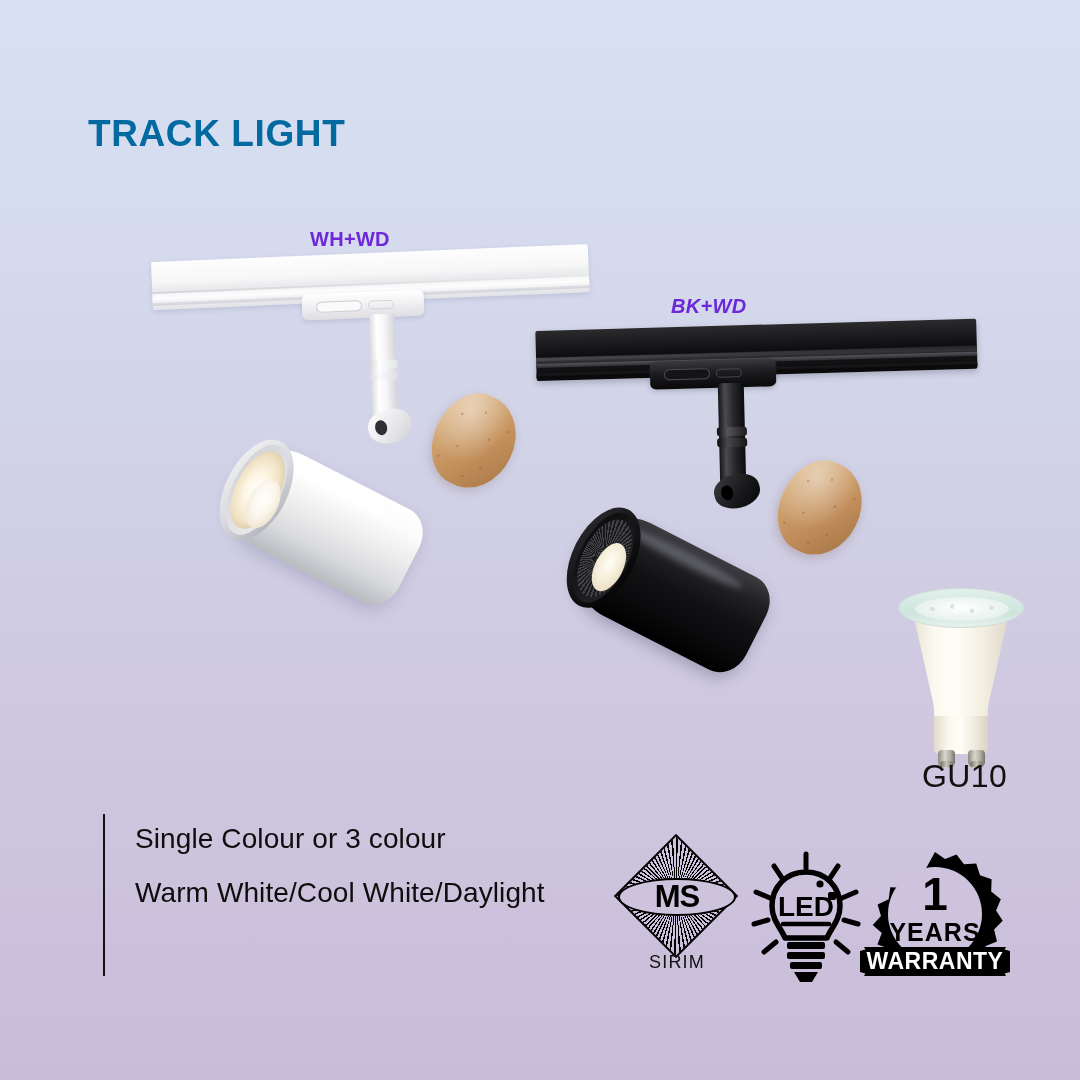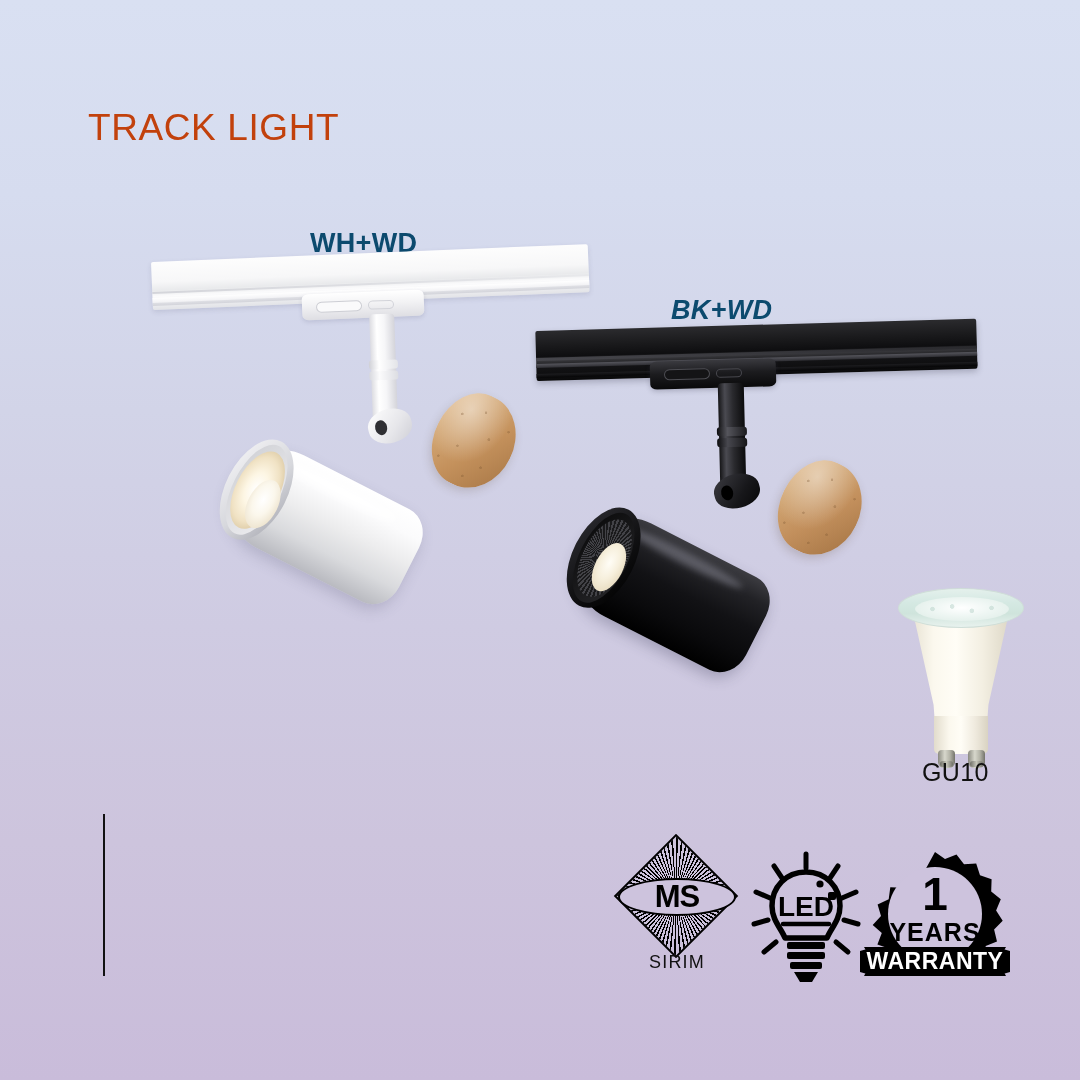--- a/index.html
+++ b/index.html
@@ -16,28 +16,28 @@
         #c9bcda 100%);
     position:relative;
     overflow:hidden;
     -webkit-font-smoothing:antialiased;
   }
   .stage { position:absolute; inset:0; }
   .abs { position:absolute; }
 
   
   #page-title {
-    left:88px; top:107px;
-    font-size:37px; font-weight:normal; letter-spacing:0.6px;
-    color:#c2410c;
+    left:88px; top:113px;
+    font-size:37px; font-weight:bold; letter-spacing:0.6px;
+    color:#0369a1;
   }
 
   
   .variant-label {
-    font-size:27px; font-weight:bold; color:#0c4a6e; letter-spacing:0.3px;
+    font-size:20px; font-weight:bold; color:#6d28d9; letter-spacing:0.3px;
   }
   #label-wh { left:310px; top:228px; }
   #label-bk { left:671px; top:295px;font-style:italic; }
 
   
   .fixture { position:absolute; }
 
   
   .rail { position:absolute; transform-origin:left center; }
   .rail .rail-body { position:absolute; inset:0; border-radius:2px; }
@@ -227,21 +227,21 @@
   }
   .gu10-pin{
     position:absolute; top:162px; width:17px; height:18px; border-radius:4px 4px 6px 6px;
     background:linear-gradient(90deg,#8a8a80,#d7d7cc 40%,#b3b3a7 70%,#74746b);
   }
   #gu10-pin-l{ left:40px; }
   #gu10-pin-r{ left:70px; }
   .gu10-pin .tip{ position:absolute; left:2px; bottom:1px; width:13px; height:6px; border-radius:3px;
     background:linear-gradient(90deg,#6e6e66,#c6c6ba,#6e6e66); }
   #gu10-caption{
-    left:922px; top:758px; font-size:25px; color:#111; letter-spacing:.4px;
+    left:922px; top:758px; font-size:32px; color:#111; letter-spacing:.4px;
   }
 
   
   #feature-block{ left:103px; top:812px; width:560px; }
   #feature-rule{
     position:absolute; left:0; top:2px; width:2px; height:162px; background:#111;
   }
   #feature-list{ position:absolute; left:32px; top:0; }
   .feature-item{
     font-size:28px; color:#0d0d0d; line-height:54px; white-space:nowrap; letter-spacing:.1px;
@@ -383,20 +383,22 @@
       </div>
     <div class="gu10-pin" id="gu10-pin-r">
         <div class="tip"></div>
       </div>
   </div>
   <div class="abs" id="gu10-caption">GU10</div>
 
   <div class="abs" id="feature-block">
     <div id="feature-rule"></div>
     <div id="feature-list">
+      <div class="feature-item">Single Colour or 3 colour</div>
+      <div class="feature-item">Warm White/Cool White/Daylight</div>
     </div>
   </div>
 
   <div class="abs" id="badges">
 
     <div id="badge-led">
       <svg width="120" height="140" viewBox="0 0 120 140">
         <g stroke="#000" stroke-width="5" stroke-linecap="round" fill="none">
           <line x1="60" y1="6" x2="60" y2="20"></line>
           <line x1="28" y1="18" x2="36" y2="30"></line>

